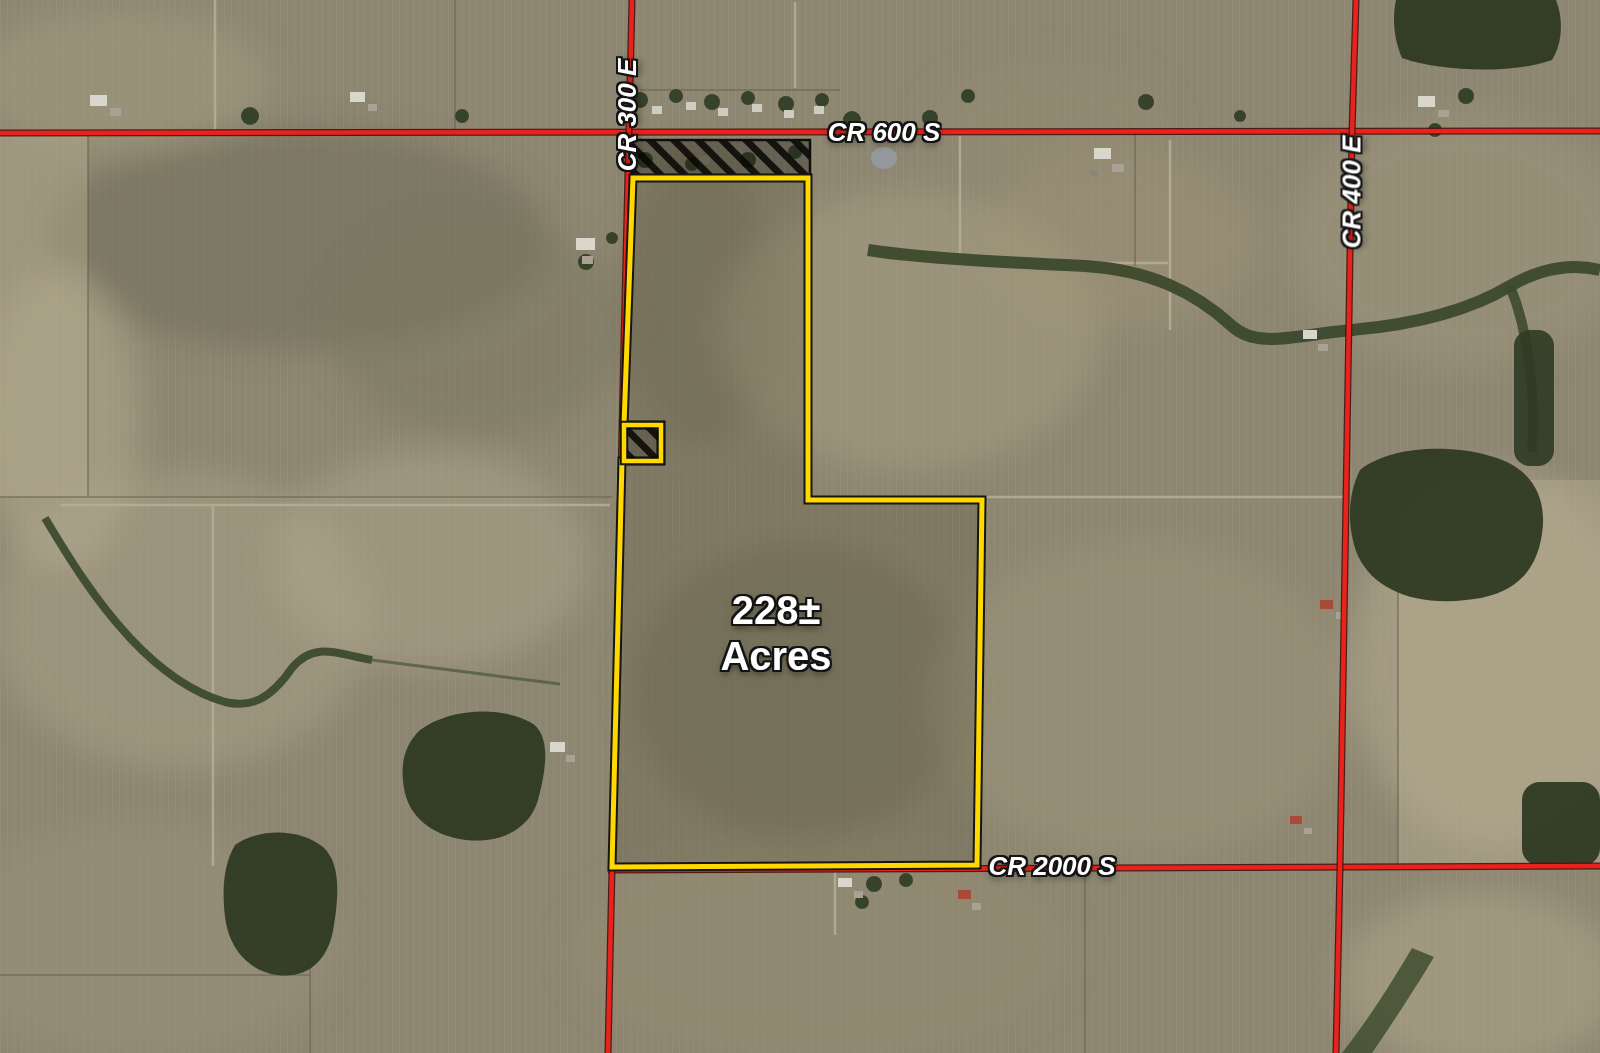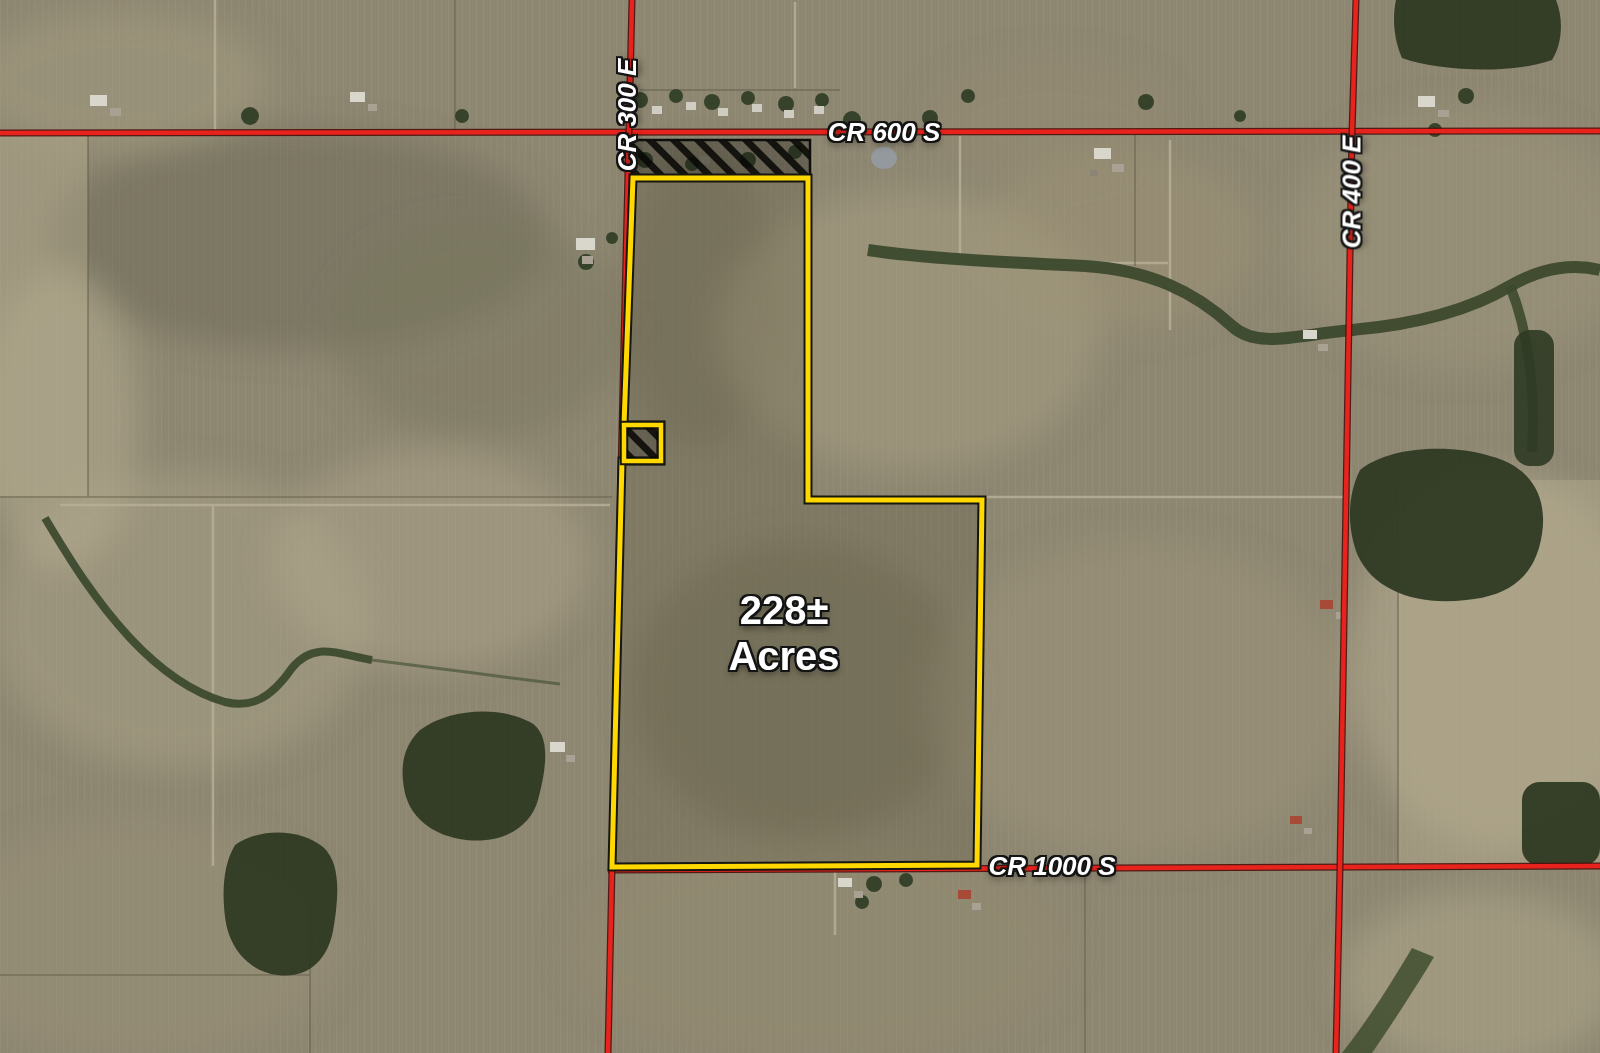--- a/index.html
+++ b/index.html
@@ -22,21 +22,21 @@
     font-size:26px;font-weight:700;font-style:italic;letter-spacing:0px;
     transform:translate(-50%,-50%);
   }
   .road-label.vertical{transform:translate(-50%,-50%) rotate(-90deg);}
   .label-cr300e {left:627px;top:115px;}
   .label-cr900s {left:884px;top:132px;}
   .label-cr400e {left:1352px;top:192px;}
   .label-cr1000s{left:1052px;top:866px;}
   .acreage-label{
     left:776px;top:633px;transform:translate(-50%,-50%);
-    font-size:40px;font-weight:700;line-height:1.15;text-align:center;margin-left:8px;
+    font-size:40px;font-weight:700;line-height:1.15;text-align:center;
   }
 </style>
 </head>
 <body>
 
 <div id="stage">
 
 <svg width="1600" height="1053" viewBox="0 0 1600 1053">
   <defs>
     <pattern id="hatch" width="17" height="17" patternUnits="userSpaceOnUse" patternTransform="rotate(-45)">
@@ -228,19 +228,19 @@
 
   <g fill="none">
     <polygon stroke="#161610" stroke-width="8.5" points="624,425 661,425 661,461 624,461"></polygon>
     <polygon fill="url(#hatch)" stroke="#FFD800" stroke-width="4.5" points="624,425 661,425 661,461 624,461"></polygon>
   </g>
 </svg>
 
   <div class="map-label road-label vertical label-cr300e">CR 300 E</div>
   <div class="map-label road-label label-cr900s">CR 600 S</div>
   <div class="map-label road-label vertical label-cr400e">CR 400 E</div>
-  <div class="map-label road-label label-cr1000s">CR 1000 S</div>
+  <div class="map-label road-label label-cr1000s">CR 2000 S</div>
 
   <div class="map-label acreage-label">
     <div>228±</div>
     <div>Acres</div>
   </div>
 </div>
 
 </body></html>

